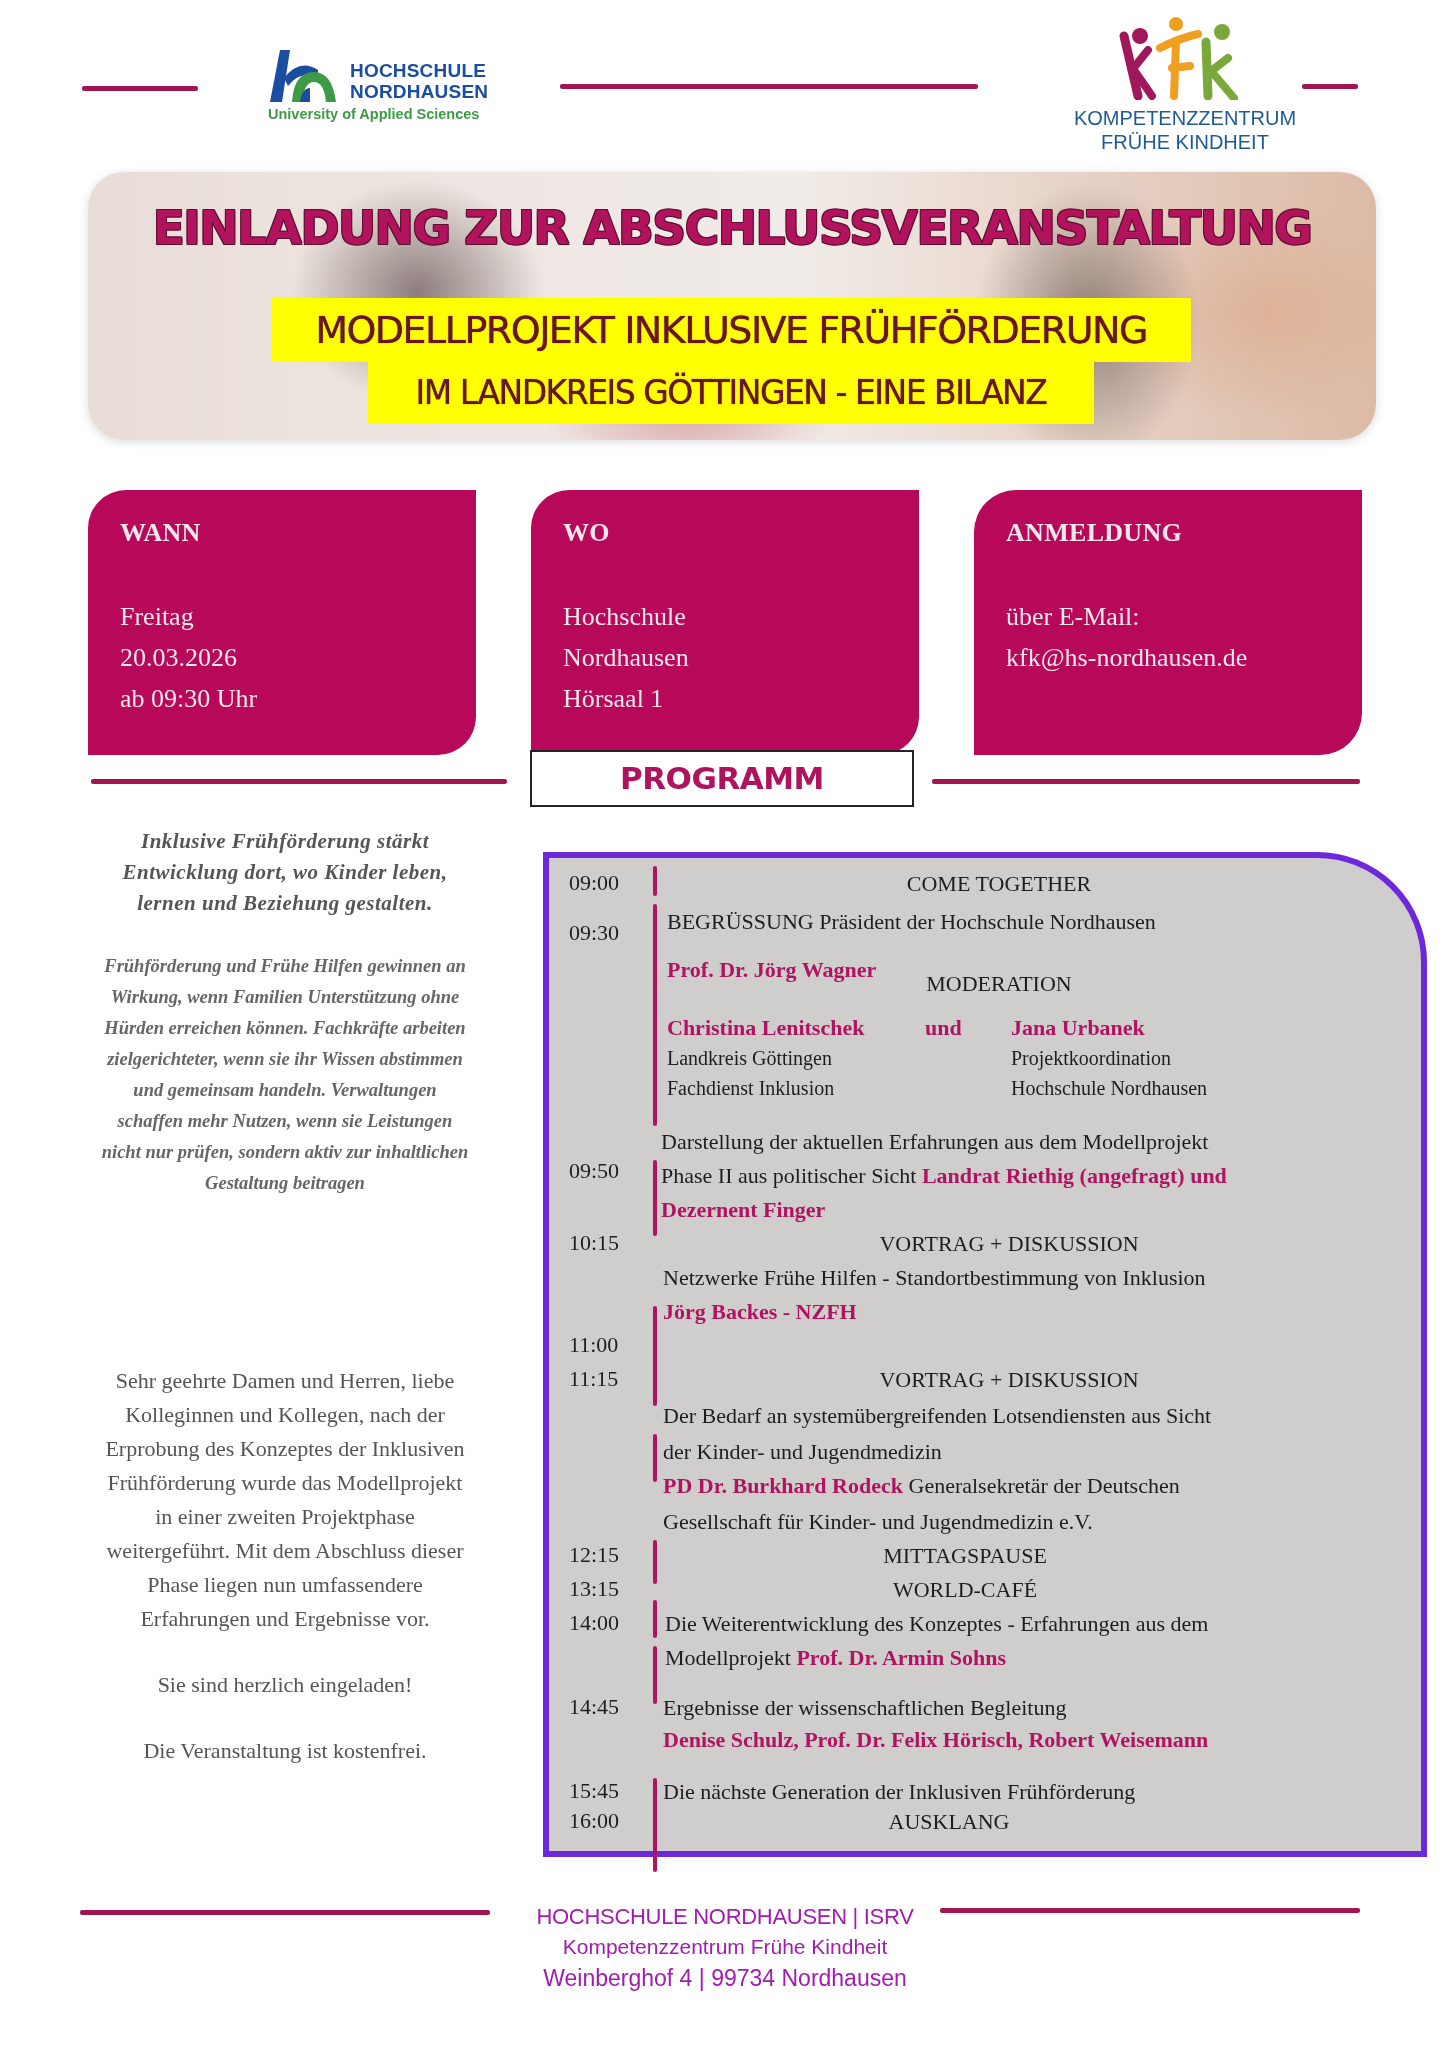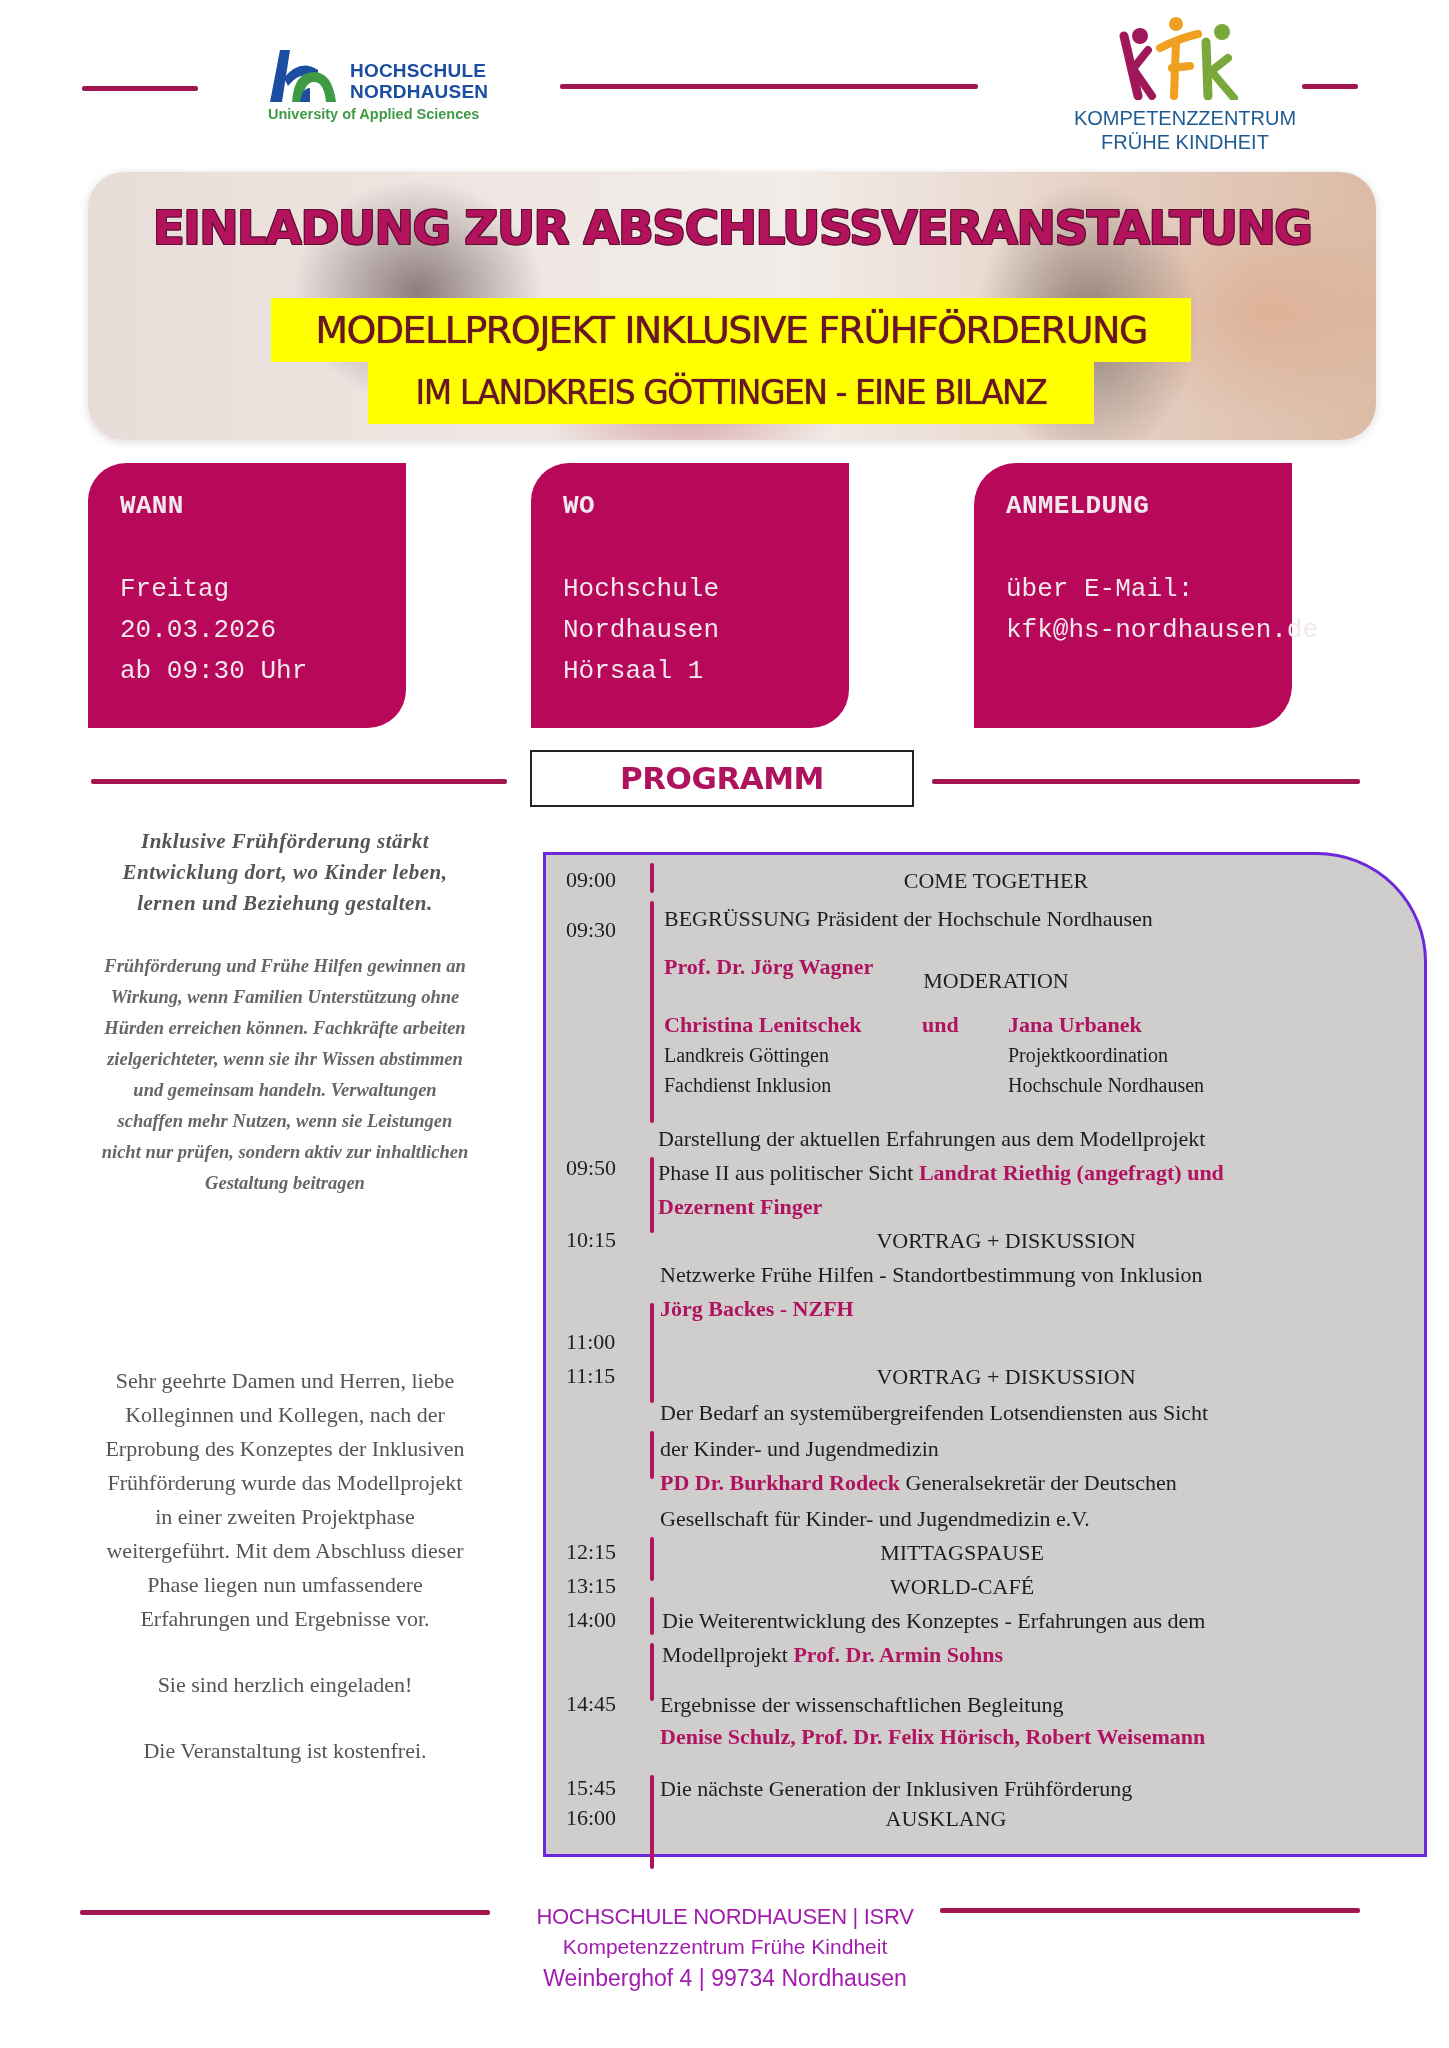--- a/index.html
+++ b/index.html
@@ -30,37 +30,37 @@
   }
   .hero-title { position: absolute; left: 0; top: 28px; width: 100%; text-align: center; font-family: "DejaVu Sans", sans-serif; font-weight: bold; font-size: 47px; color: #b3125d; letter-spacing: -1.5px;
     text-shadow: -1px -1px 0 #5a1030, 1px -1px 0 #5a1030, -1px 1px 0 #5a1030, 1px 1px 0 #5a1030; }
   .hero-sub1 { position: absolute; left: 183px; top: 126px; width: 920px; height: 64px; background: #ffff00; }
   .hero-sub2 { position: absolute; left: 280px; top: 190px; width: 726px; height: 62px; background: #ffff00; }
   .hero-sub1 span, .hero-sub2 span { display: block; text-align: center; font-family: "DejaVu Sans", sans-serif; color: #6a1428; letter-spacing: -1.5px; text-shadow: 0 0 1px #3a0a10; white-space: nowrap; }
   .hero-sub1 span { font-size: 38px; line-height: 64px; }
   .hero-sub2 span { font-size: 33px; line-height: 62px; }
 
   
-  .card { position: absolute; top: 463px; width: 318px; height: 265px; background: #b8085a; color: #f1e8ec; font-family: Liberation Mono, monospace; padding: 28px 32px; border-radius: 38px 0 38px 0; }
+  .card { position: absolute; top: 490px; width: 388px; height: 265px; background: #b8085a; color: #f1e8ec; font-family: Liberation Serif, serif; padding: 28px 32px; border-radius: 38px 0 38px 0; }
   .card.c3 { border-radius: 42px 0 42px 0; }
   .card h3 { font-size: 26px; font-weight: bold; letter-spacing: 0.3px; margin-bottom: 48px; line-height: 30px; }
   .card p { font-size: 26px; line-height: 41px; white-space: nowrap; }
 
   
   .prog-box { position: absolute; left: 530px; top: 750px; width: 384px; height: 57px; border: 2px solid #222; background: #fff; text-align: center; font-family: "DejaVu Sans", sans-serif; font-weight: bold; font-size: 31px; color: #b0135e; line-height: 53px; letter-spacing: -0.5px; }
 
   
   .left-col { position: absolute; left: 100px; top: 826px; width: 370px; text-align: center; color: #555; }
   .quote { font-style: italic; font-weight: bold; font-size: 21px; line-height: 31px; color: #555; letter-spacing: 0.5px; }
   .quote-body { margin-top: 32px; font-style: italic; font-size: 18.5px; line-height: 31px; color: #666; font-weight: bold; }
   .greeting { position: absolute; left: 100px; top: 1364px; width: 370px; text-align: center; color: #555; font-size: 22px; line-height: 34px; }
   .greeting .gap { margin-top: 32px; display: block; }
 
   
-  .sched { position: absolute; left: 543px; top: 852px; width: 884px; height: 1005px; background: #d0cdcd; border: 3px solid #6d28d9; border-radius: 0 110px 0 0; }
+  .sched { position: absolute; left: 543px; top: 852px; width: 884px; height: 1005px; background: #d0cdcd; border: 6px solid #6d28d9; border-radius: 0 110px 0 0; }
   .row { position: absolute; font-size: 22px; color: #1e1e1e; white-space: nowrap; line-height: 28px; }
   .time { position: absolute; left: 20px; font-size: 22px; color: #1e1e1e; }
   .center { left: 100px; width: 700px; text-align: center; }
   .red { color: #b01360; font-weight: bold; }
   .bar { position: absolute; left: 104px; width: 4px; background: #b01360; border-radius: 2px; }
 
   
   .footer { position: absolute; left: 420px; top: 1902px; width: 610px; text-align: center; font-family: "Liberation Sans", sans-serif; color: #a21caf; }
   .footer .l1 { font-size: 22px; line-height: 30px; letter-spacing: -0.3px; }
   .footer .l2 { font-size: 21px; line-height: 30px; }

